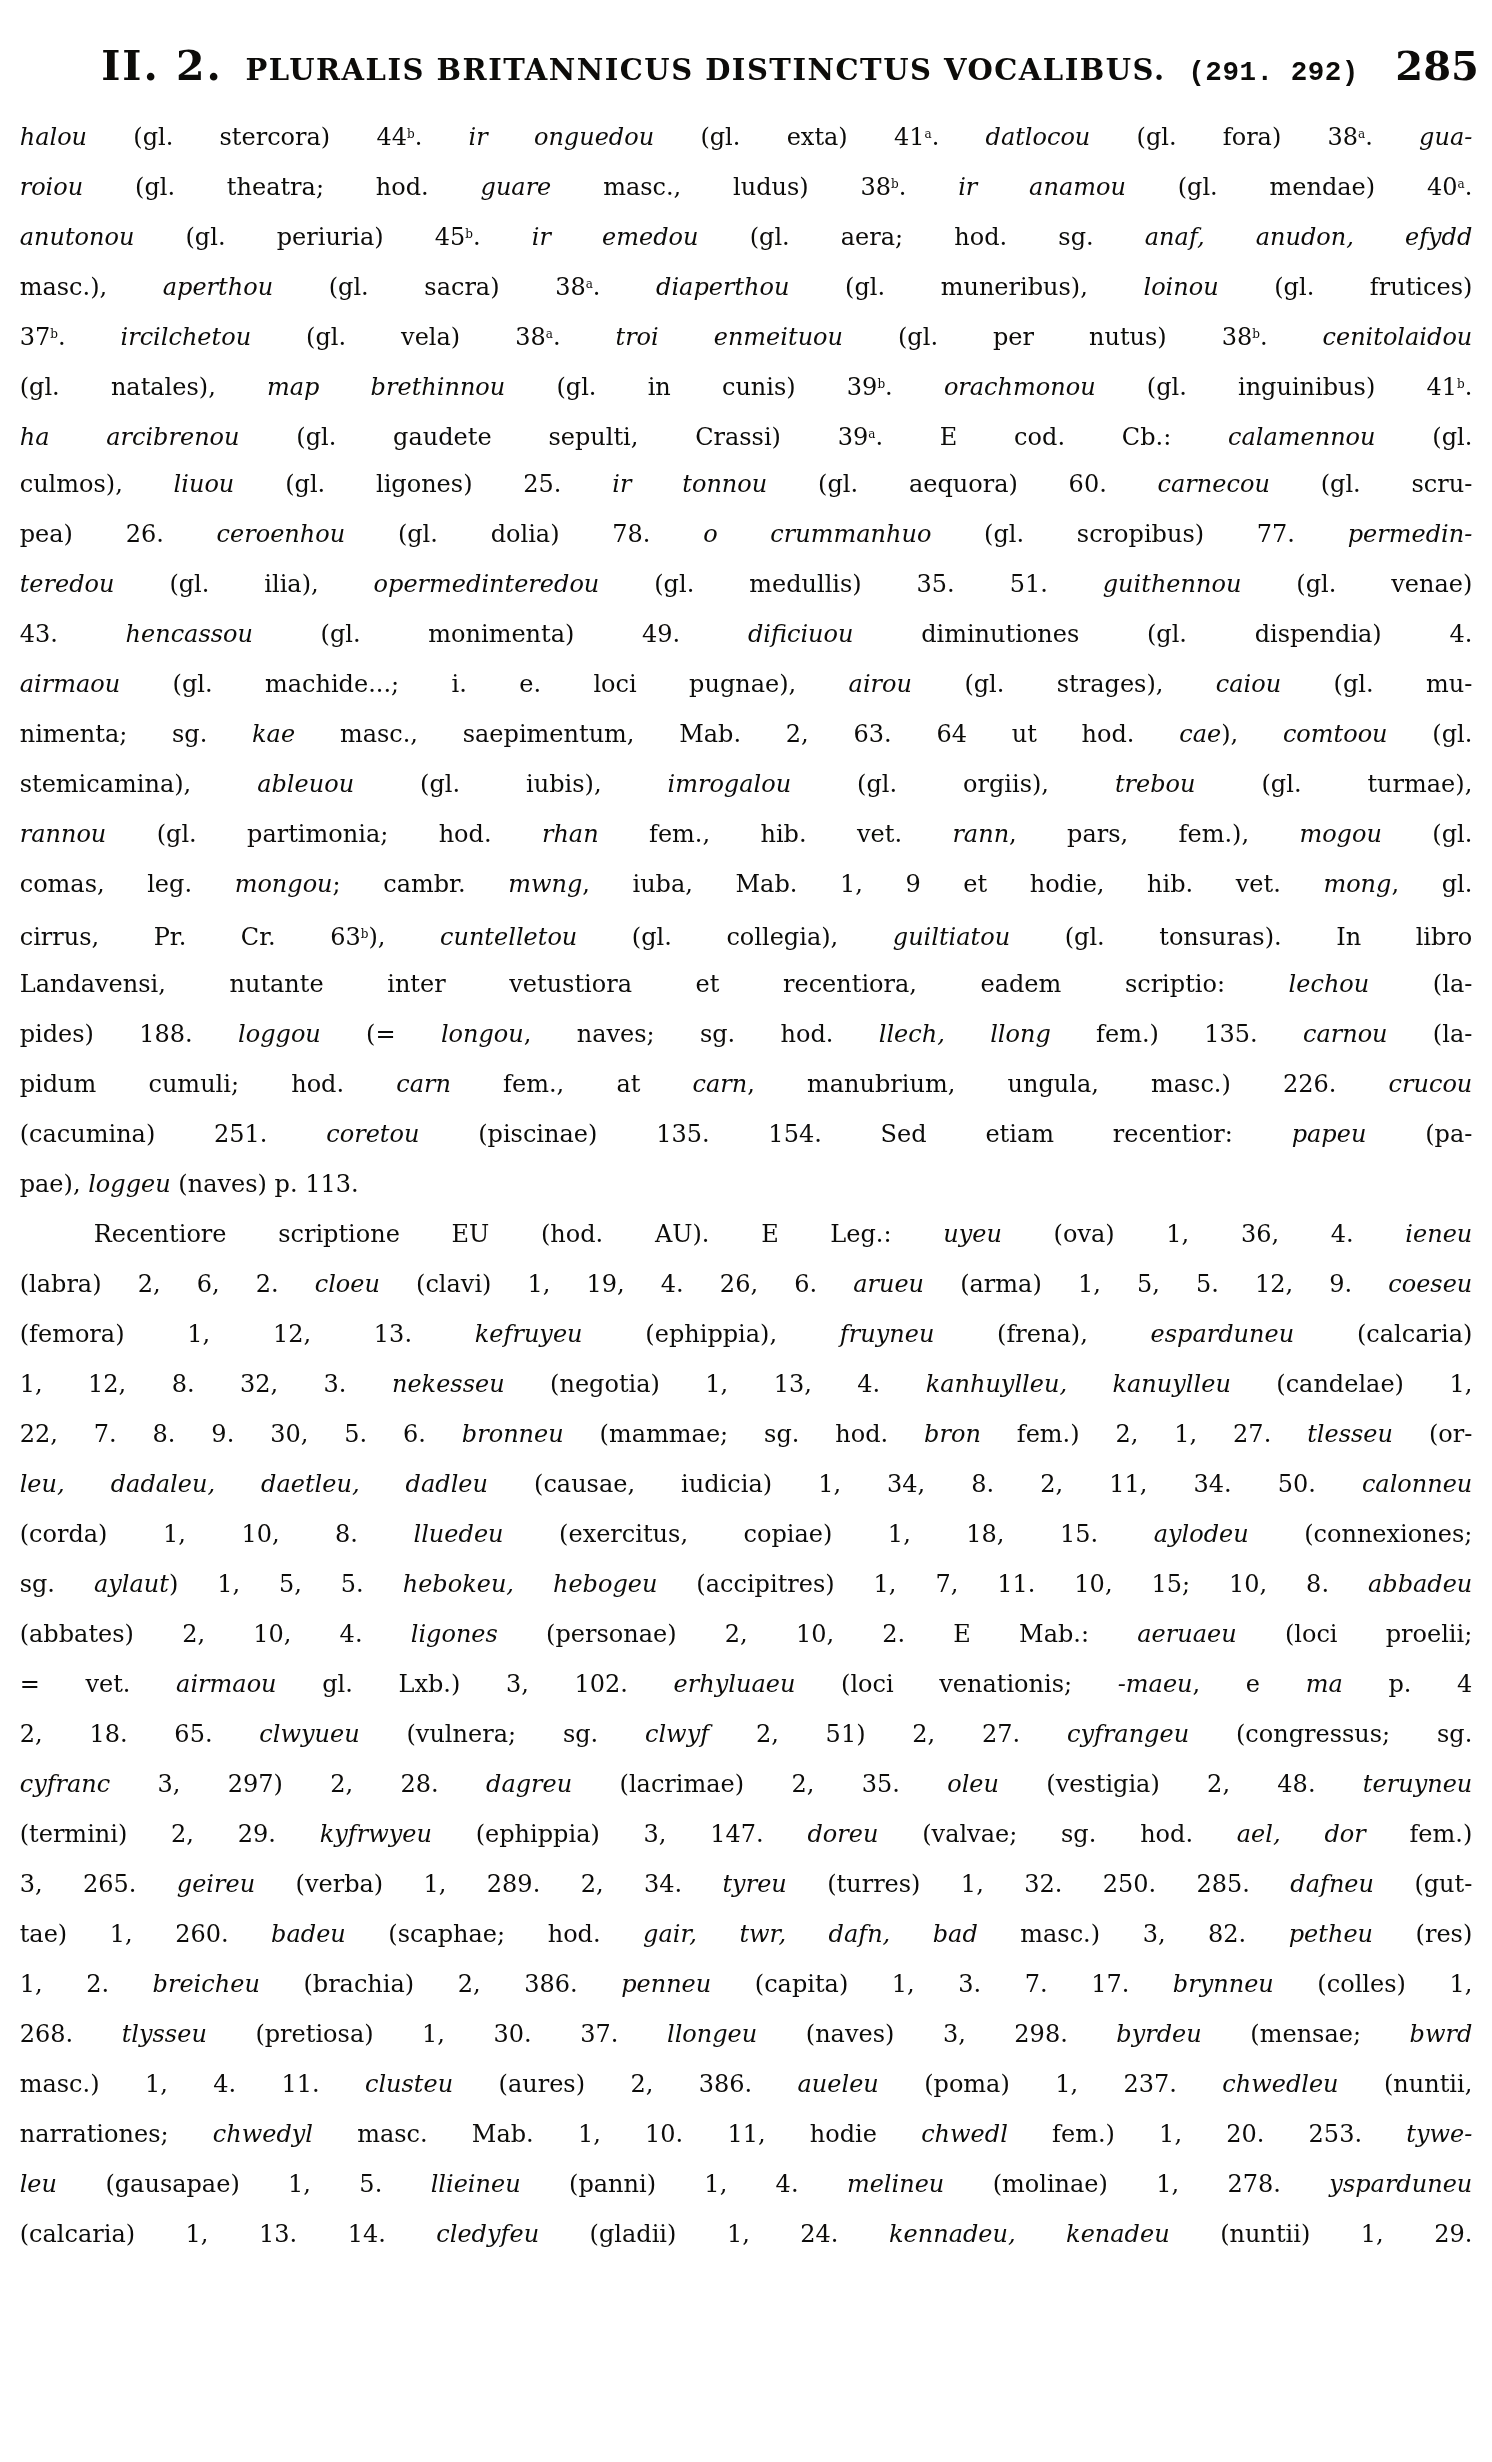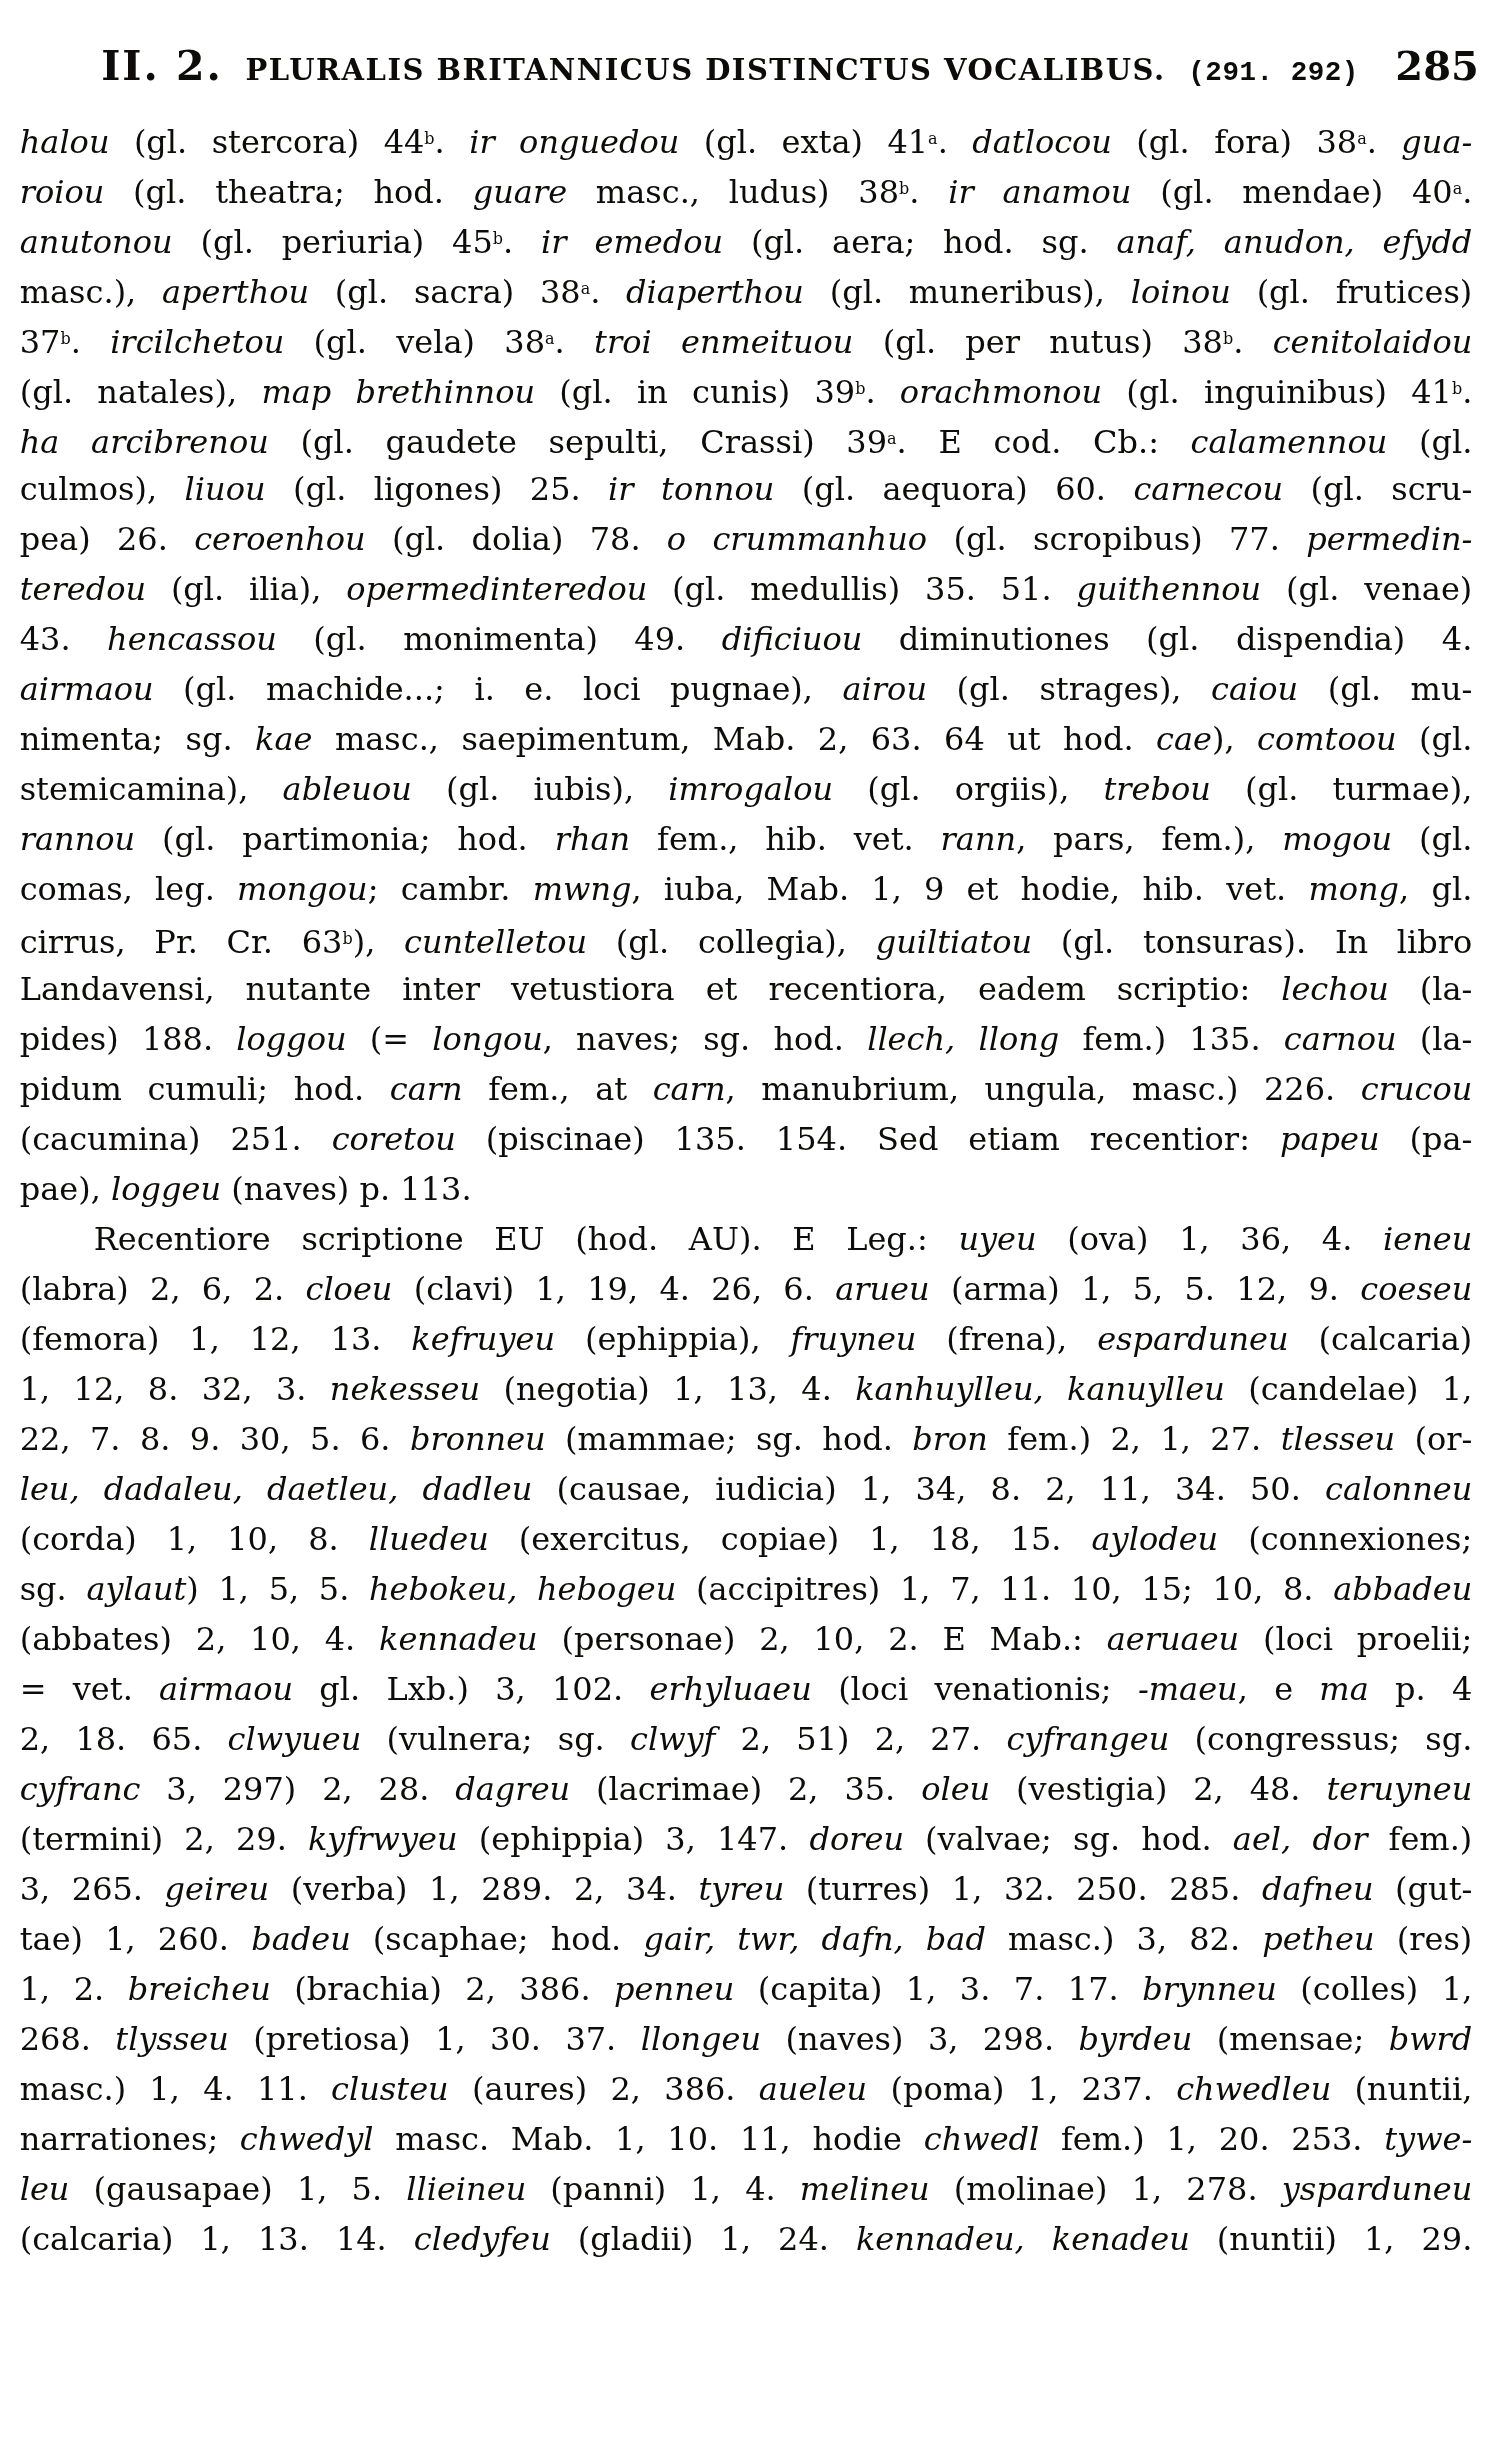--- a/index.html
+++ b/index.html
@@ -24,22 +24,22 @@
     transform: translateX(44px);
     font-weight: bold;
   }
   .hdr-section { font-size: 41px; letter-spacing: 2px; }
   .hdr-title   { font-size: 29px; letter-spacing: 1.5px; }
   .hdr-ref     { font-size: 27.6px; letter-spacing: 0.5px; font-family: Liberation Mono, monospace; }
   .hdr-page    { font-size: 40px; margin-left: 13.8px; }
   .text { margin-top: 23.6px; }
   .line {
     height: 50px;
-    line-height: 50px;
-    font-size: 32px;
+    line-height: 40px;
+    font-size: 24px;
     text-align: justify;
     text-align-last: justify;
     overflow: hidden;
   }
   .line.endline { text-align-last: left; }
   .line.indent  { text-indent: 74px; }
   .i   { font-style: italic; }
   .sup { font-size: 0.5em; vertical-align: 0.55em; }
 </style>
 </head>
@@ -76,21 +76,21 @@
       <div class="line"><span>(cacumina) 251. </span><span class="i">coretou</span><span> (piscinae) 135. 154. Sed etiam recentior: </span><span class="i">papeu</span><span> (pa-</span></div>
       <div class="line endline"><span>pae), </span><span class="i">loggeu</span><span> (naves) p. 113.</span></div>
       <div class="line indent"><span>Recentiore scriptione EU (hod. AU). E Leg.: </span><span class="i">uyeu</span><span> (ova) 1, 36, 4. </span><span class="i">ieneu</span></div>
       <div class="line"><span>(labra) 2, 6, 2. </span><span class="i">cloeu</span><span> (clavi) 1, 19, 4. 26, 6. </span><span class="i">arueu</span><span> (arma) 1, 5, 5. 12, 9. </span><span class="i">coeseu</span></div>
       <div class="line"><span>(femora) 1, 12, 13. </span><span class="i">kefruyeu</span><span> (ephippia), </span><span class="i">fruyneu</span><span> (frena), </span><span class="i">esparduneu</span><span> (calcaria)</span></div>
       <div class="line"><span>1, 12, 8. 32, 3. </span><span class="i">nekesseu</span><span> (negotia) 1, 13, 4. </span><span class="i">kanhuylleu, kanuylleu</span><span> (candelae) 1,</span></div>
       <div class="line"><span>22, 7. 8. 9. 30, 5. 6. </span><span class="i">bronneu</span><span> (mammae; sg. hod. </span><span class="i">bron</span><span> fem.) 2, 1, 27. </span><span class="i">tlesseu</span><span> (or-</span></div>
       <div class="line"><span class="i">leu, dadaleu, daetleu, dadleu</span><span> (causae, iudicia) 1, 34, 8. 2, 11, 34. 50. </span><span class="i">calonneu</span></div>
       <div class="line"><span>(corda) 1, 10, 8. </span><span class="i">lluedeu</span><span> (exercitus, copiae) 1, 18, 15. </span><span class="i">aylodeu</span><span> (connexiones;</span></div>
       <div class="line"><span>sg. </span><span class="i">aylaut</span><span>) 1, 5, 5. </span><span class="i">hebokeu, hebogeu</span><span> (accipitres) 1, 7, 11. 10, 15; 10, 8. </span><span class="i">abbadeu</span></div>
-      <div class="line"><span>(abbates) 2, 10, 4. </span><span class="i">kennadeu</span><span> (personae) 2, 10, 2. E Mab.: </span><span class="i">aeruaeu</span><span> (loci proelii;</span></div>
+      <div class="line"><span>(abbates) 2, 10, 4. </span><span class="i">ligones</span><span> (personae) 2, 10, 2. E Mab.: </span><span class="i">aeruaeu</span><span> (loci proelii;</span></div>
       <div class="line"><span>= vet. </span><span class="i">airmaou</span><span> gl. Lxb.) 3, 102. </span><span class="i">erhyluaeu</span><span> (loci venationis; </span><span class="i">-maeu</span><span>, e </span><span class="i">ma</span><span> p. 4</span></div>
       <div class="line"><span>2, 18. 65. </span><span class="i">clwyueu</span><span> (vulnera; sg. </span><span class="i">clwyf</span><span> 2, 51) 2, 27. </span><span class="i">cyfrangeu</span><span> (congressus; sg.</span></div>
       <div class="line"><span class="i">cyfranc</span><span> 3, 297) 2, 28. </span><span class="i">dagreu</span><span> (lacrimae) 2, 35. </span><span class="i">oleu</span><span> (vestigia) 2, 48. </span><span class="i">teruyneu</span></div>
       <div class="line"><span>(termini) 2, 29. </span><span class="i">kyfrwyeu</span><span> (ephippia) 3, 147. </span><span class="i">doreu</span><span> (valvae; sg. hod. </span><span class="i">ael, dor</span><span> fem.)</span></div>
       <div class="line"><span>3, 265. </span><span class="i">geireu</span><span> (verba) 1, 289. 2, 34. </span><span class="i">tyreu</span><span> (turres) 1, 32. 250. 285. </span><span class="i">dafneu</span><span> (gut-</span></div>
       <div class="line"><span>tae) 1, 260. </span><span class="i">badeu</span><span> (scaphae; hod. </span><span class="i">gair, twr, dafn, bad</span><span> masc.) 3, 82. </span><span class="i">petheu</span><span> (res)</span></div>
       <div class="line"><span>1, 2. </span><span class="i">breicheu</span><span> (brachia) 2, 386. </span><span class="i">penneu</span><span> (capita) 1, 3. 7. 17. </span><span class="i">brynneu</span><span> (colles) 1,</span></div>
       <div class="line"><span>268. </span><span class="i">tlysseu</span><span> (pretiosa) 1, 30. 37. </span><span class="i">llongeu</span><span> (naves) 3, 298. </span><span class="i">byrdeu</span><span> (mensae; </span><span class="i">bwrd</span></div>
       <div class="line"><span>masc.) 1, 4. 11. </span><span class="i">clusteu</span><span> (aures) 2, 386. </span><span class="i">aueleu</span><span> (poma) 1, 237. </span><span class="i">chwedleu</span><span> (nuntii,</span></div>
       <div class="line"><span>narrationes; </span><span class="i">chwedyl</span><span> masc. Mab. 1, 10. 11, hodie </span><span class="i">chwedl</span><span> fem.) 1, 20. 253. </span><span class="i">tywe-</span></div>

